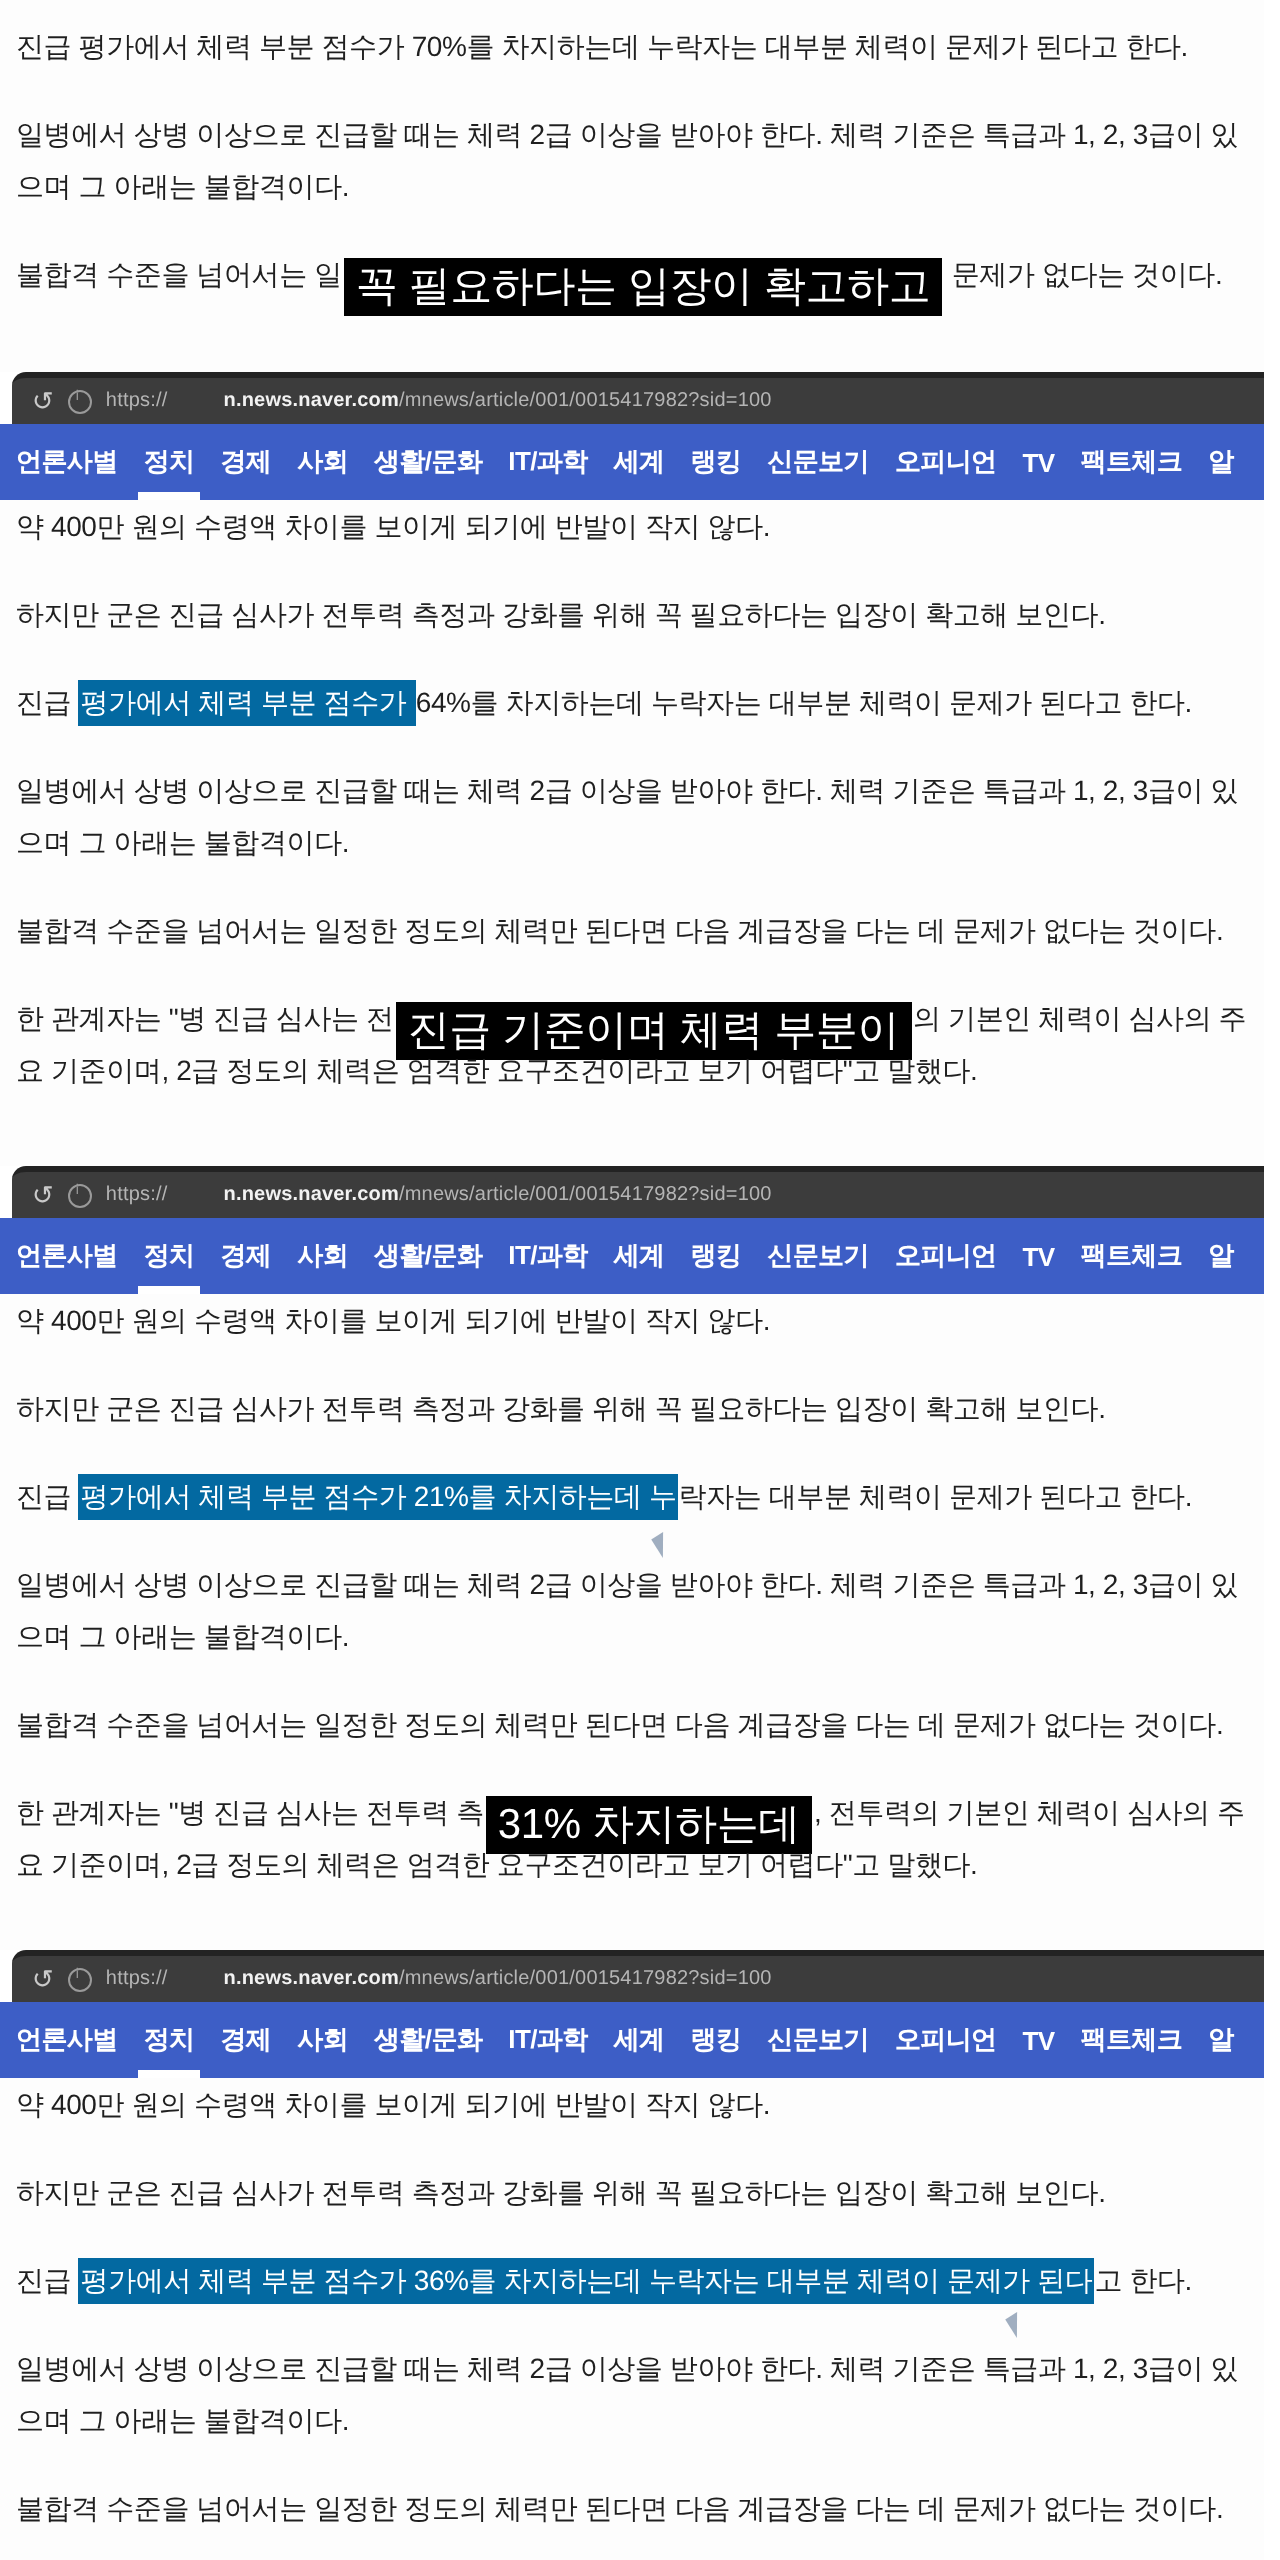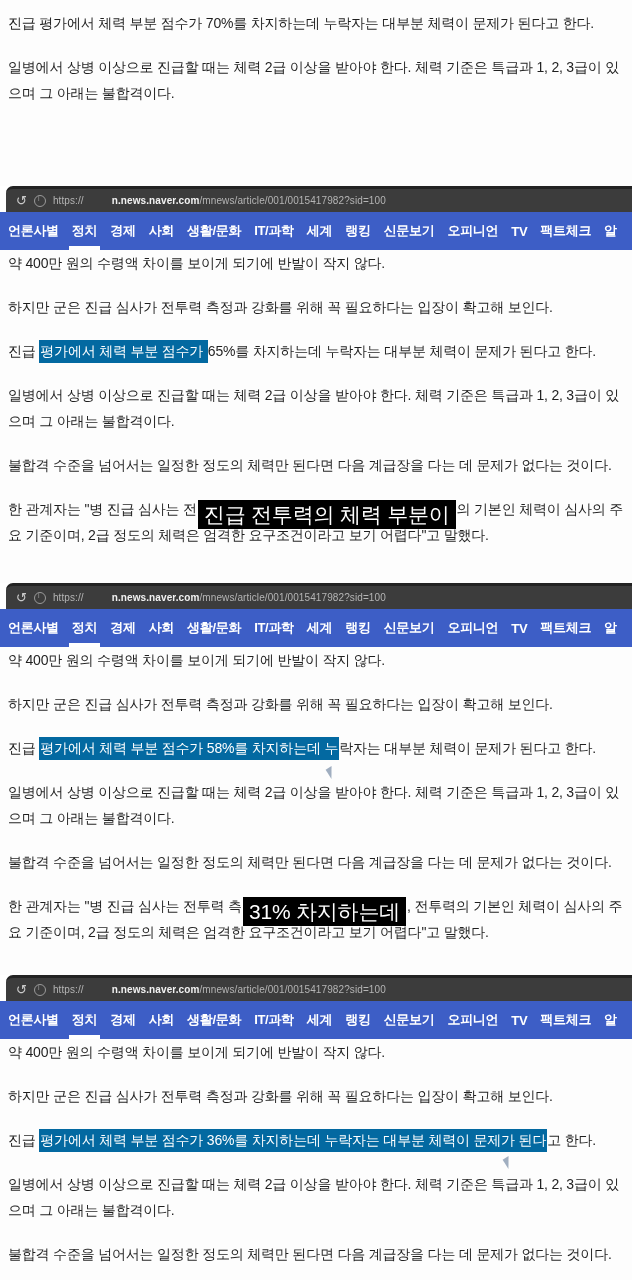--- a/index.html
+++ b/index.html
@@ -63,20 +63,21 @@
 </style>
 </head>
 <body>
 
 <div class="page">
 
   <div class="excerpt">
     <p class="para">진급 평가에서 체력 부분 점수가 70%를 차지하는데 누락자는 대부분 체력이 문제가 된다고 한다.</p>
     <p class="para">일병에서 상병 이상으로 진급할 때는 체력 2급 이상을 받아야 한다. 체력 기준은 특급과 1, 2, 3급이 있
 으며 그 아래는 불합격이다.</p>
+    <p class="para"><span>불합격 수준을 넘어서는 일</span><span class="caption">꼭 필요하다는 입장이 확고하고</span><span> 문제가 없다는 것이다.</span></p>
   </div>
 
   <div>
     <div class="browser-bar">
       <span class="refresh-icon">↻</span>
       <span class="site-info"></span>
       <span class="url"><span>https://</span><span class="domain">n.news.naver.com</span><span>/mnews/article/001/0015417982?sid=100</span></span>
     </div>
     <div class="nav-bar">
         <span class="nav-item">언론사별</span>
@@ -89,25 +90,25 @@
         <span class="nav-item">랭킹</span>
         <span class="nav-item">신문보기</span>
         <span class="nav-item">오피니언</span>
         <span class="nav-item">TV</span>
         <span class="nav-item">팩트체크</span>
         <span class="nav-item">알</span>
       </div>
     <div class="content h2">
       <p class="para">약 400만 원의 수령액 차이를 보이게 되기에 반발이 작지 않다.</p>
       <p class="para">하지만 군은 진급 심사가 전투력 측정과 강화를 위해 꼭 필요하다는 입장이 확고해 보인다.</p>
-      <p class="para"><span>진급 </span><span class="hl">평가에서 체력 부분 점수가 </span><span>65%를 차지하는데 누락자는 대부분 체력이 문제가 된다고 한다.</span></p>
+      <p class="para"><span>진급 </span><span class="hl">평가에서 체력 부분 점수가 </span><span>64%를 차지하는데 누락자는 대부분 체력이 문제가 된다고 한다.</span></p>
       <p class="para">일병에서 상병 이상으로 진급할 때는 체력 2급 이상을 받아야 한다. 체력 기준은 특급과 1, 2, 3급이 있
 으며 그 아래는 불합격이다.</p>
       <p class="para">불합격 수준을 넘어서는 일정한 정도의 체력만 된다면 다음 계급장을 다는 데 문제가 없다는 것이다.</p>
-      <p class="para"><span>한 관계자는 "병 진급 심사는 전</span><span class="caption">진급 전투력의 체력 부분이</span><span>의 기본인 체력이 심사의 주
+      <p class="para"><span>한 관계자는 "병 진급 심사는 전</span><span class="caption">진급 기준이며 체력 부분이</span><span>의 기본인 체력이 심사의 주
 요 기준이며, 2급 정도의 체력은 엄격한 요구조건이라고 보기 어렵다"고 말했다.</span></p>
     </div>
   </div>
 
   <div>
     <div class="browser-bar">
       <span class="refresh-icon">↻</span>
       <span class="site-info"></span>
       <span class="url"><span>https://</span><span class="domain">n.news.naver.com</span><span>/mnews/article/001/0015417982?sid=100</span></span>
     </div>
@@ -122,21 +123,21 @@
         <span class="nav-item">랭킹</span>
         <span class="nav-item">신문보기</span>
         <span class="nav-item">오피니언</span>
         <span class="nav-item">TV</span>
         <span class="nav-item">팩트체크</span>
         <span class="nav-item">알</span>
       </div>
     <div class="content h3">
       <p class="para">약 400만 원의 수령액 차이를 보이게 되기에 반발이 작지 않다.</p>
       <p class="para">하지만 군은 진급 심사가 전투력 측정과 강화를 위해 꼭 필요하다는 입장이 확고해 보인다.</p>
-      <p class="para"><span>진급 </span><span class="hl">평가에서 체력 부분 점수가 58%를 차지하는데 누</span><span>락자는 대부분 체력이 문제가 된다고 한다.</span></p>
+      <p class="para"><span>진급 </span><span class="hl">평가에서 체력 부분 점수가 21%를 차지하는데 누</span><span>락자는 대부분 체력이 문제가 된다고 한다.</span></p>
       <p class="para">일병에서 상병 이상으로 진급할 때는 체력 2급 이상을 받아야 한다. 체력 기준은 특급과 1, 2, 3급이 있
 으며 그 아래는 불합격이다.</p>
       <p class="para">불합격 수준을 넘어서는 일정한 정도의 체력만 된다면 다음 계급장을 다는 데 문제가 없다는 것이다.</p>
       <p class="para"><span>한 관계자는 "병 진급 심사는 전투력 측</span><span class="caption">31% 차지하는데</span><span>, 전투력의 기본인 체력이 심사의 주
 요 기준이며, 2급 정도의 체력은 엄격한 요구조건이라고 보기 어렵다"고 말했다.</span></p>
       <span class="cursor" style="left:328px;top:120px;"></span>
     </div>
   </div>
 
   <div>

